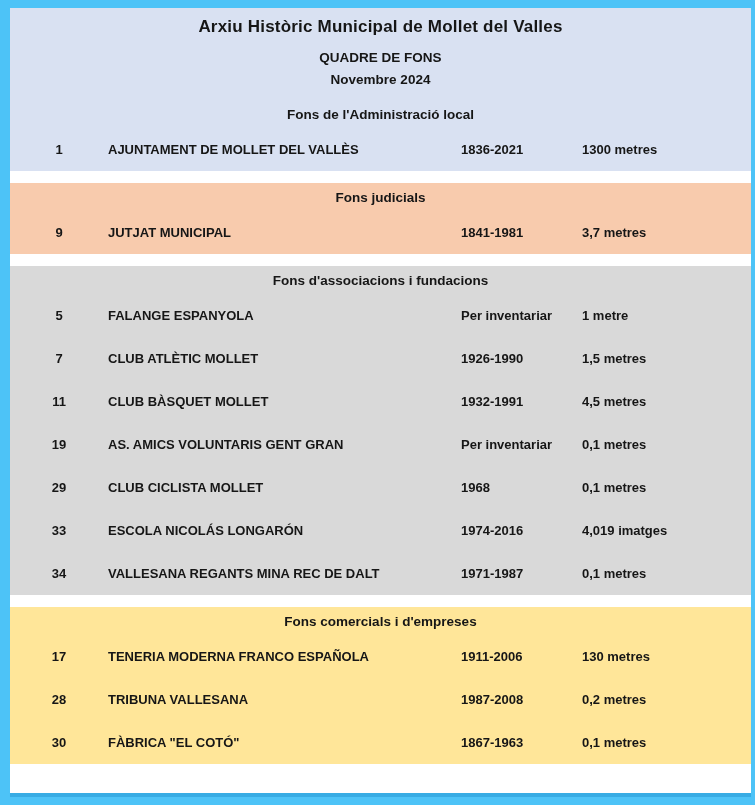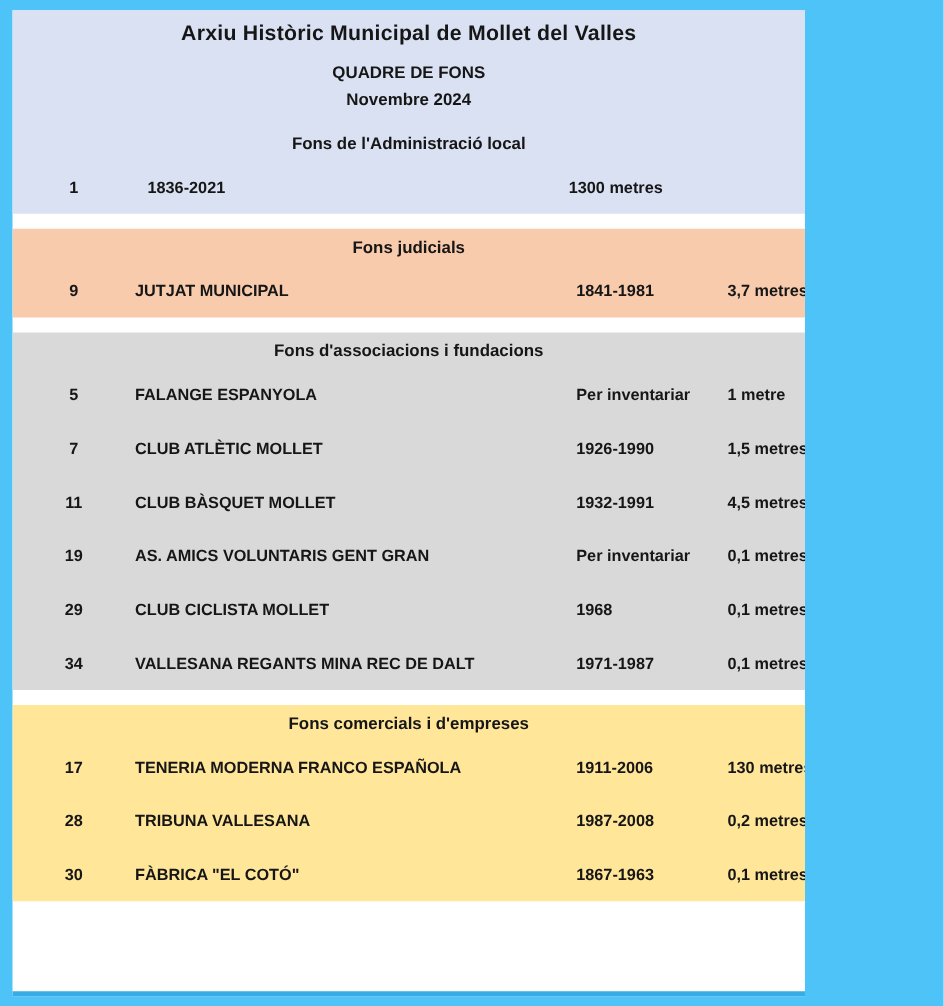--- a/index.html
+++ b/index.html
@@ -8,21 +8,21 @@
     font-family:"Liberation Sans", sans-serif;
     font-weight:bold;
     color:#161616;
     overflow:hidden;
   }
   .frame {
     width:755px; height:805px;
     padding:8px 10px 0 10px;
   }
   .doc {
-    width:634px; height:789px;
+    width:741px; height:789px;
     background:#ffffff;
     overflow:hidden;
     border-bottom:4px solid #38ace4;
   }
   
   .doc-header {
     height:92px;
     text-align:center;
     padding-top:9px;
   }
@@ -75,20 +75,21 @@
       <div class="doc-date">Novembre 2024</div>
     </div>
 
 
     <div id="sections">
   <section class="fons-section" style="background: rgb(217, 225, 242);">
     <div class="section-title">Fons de l'Administració local</div>
     <div class="rows">
   <div class="row">
     <div class="cell codi">1</div>
+    <div class="cell name">AJUNTAMENT DE MOLLET DEL VALLÈS</div>
     <div class="cell cron">1836-2021</div>
     <div class="cell vol">1300 metres</div>
   </div>
 </div>
   </section>
 
   <section class="fons-section" style="background: rgb(248, 203, 173);">
     <div class="section-title">Fons judicials</div>
     <div class="rows">
   <div class="row">
@@ -131,20 +132,26 @@
     <div class="cell vol">0,1 metres</div>
   </div>
 
   <div class="row">
     <div class="cell codi">29</div>
     <div class="cell name">CLUB CICLISTA MOLLET</div>
     <div class="cell cron">1968</div>
     <div class="cell vol">0,1 metres</div>
   </div>
 
+  <div class="row">
+    <div class="cell codi">33</div>
+    <div class="cell name">ESCOLA NICOLÁS LONGARÓN</div>
+    <div class="cell cron">1974-2016</div>
+    <div class="cell vol">4,019 imatges</div>
+  </div>
 
   <div class="row">
     <div class="cell codi">34</div>
     <div class="cell name">VALLESANA REGANTS MINA REC DE DALT</div>
     <div class="cell cron">1971-1987</div>
     <div class="cell vol">0,1 metres</div>
   </div>
 </div>
   </section>
 

